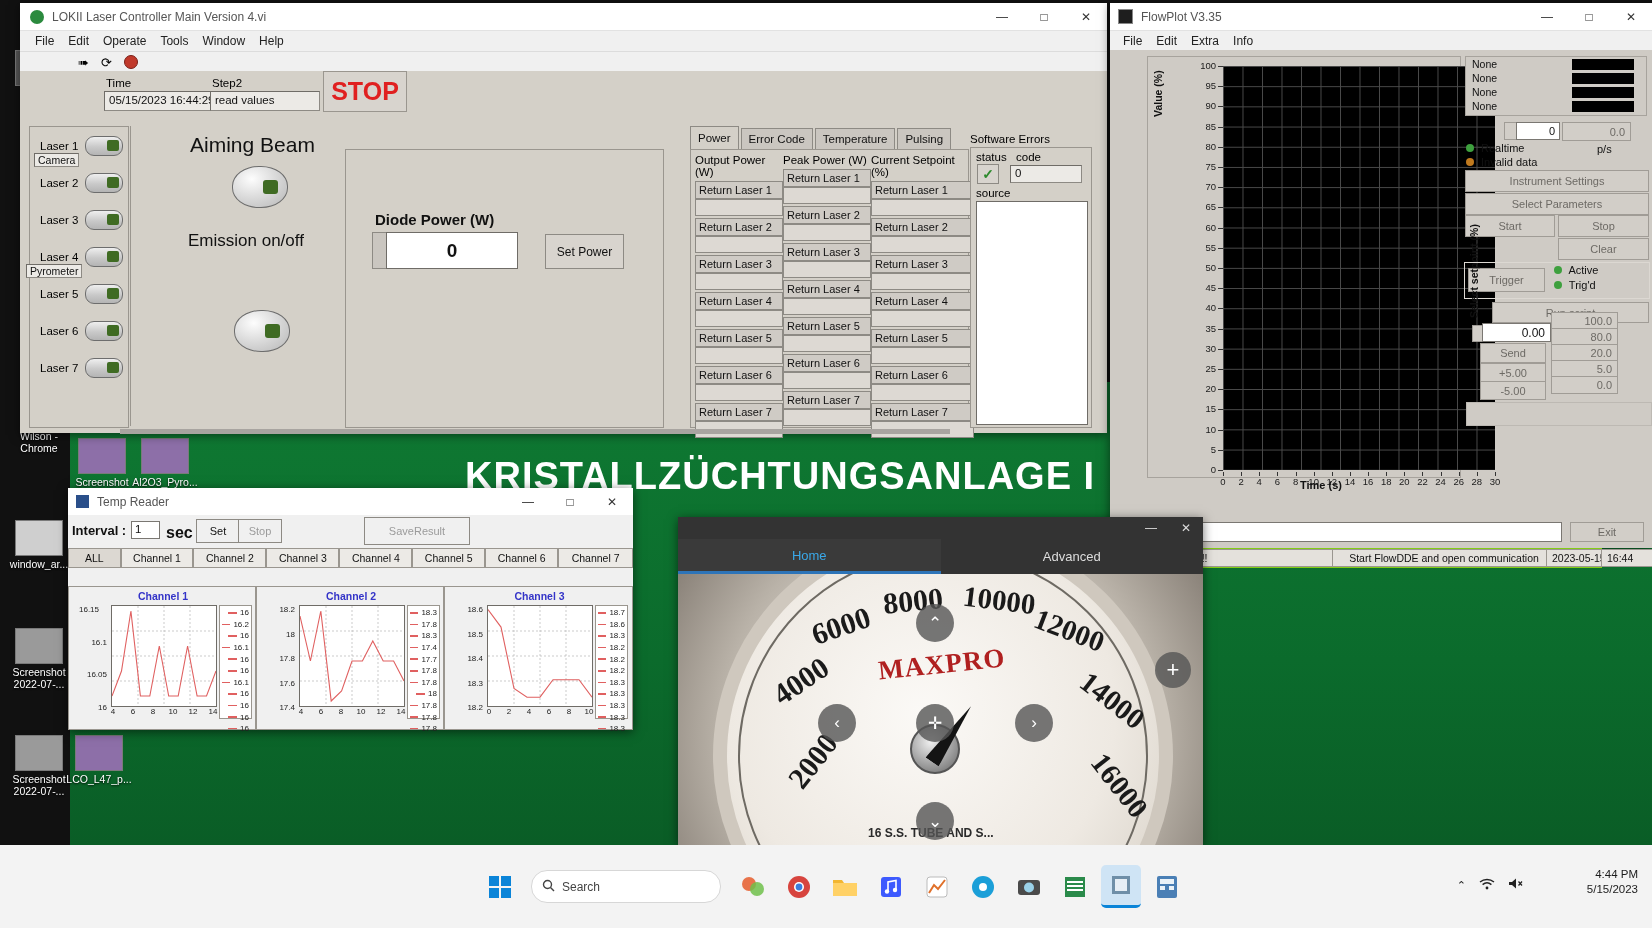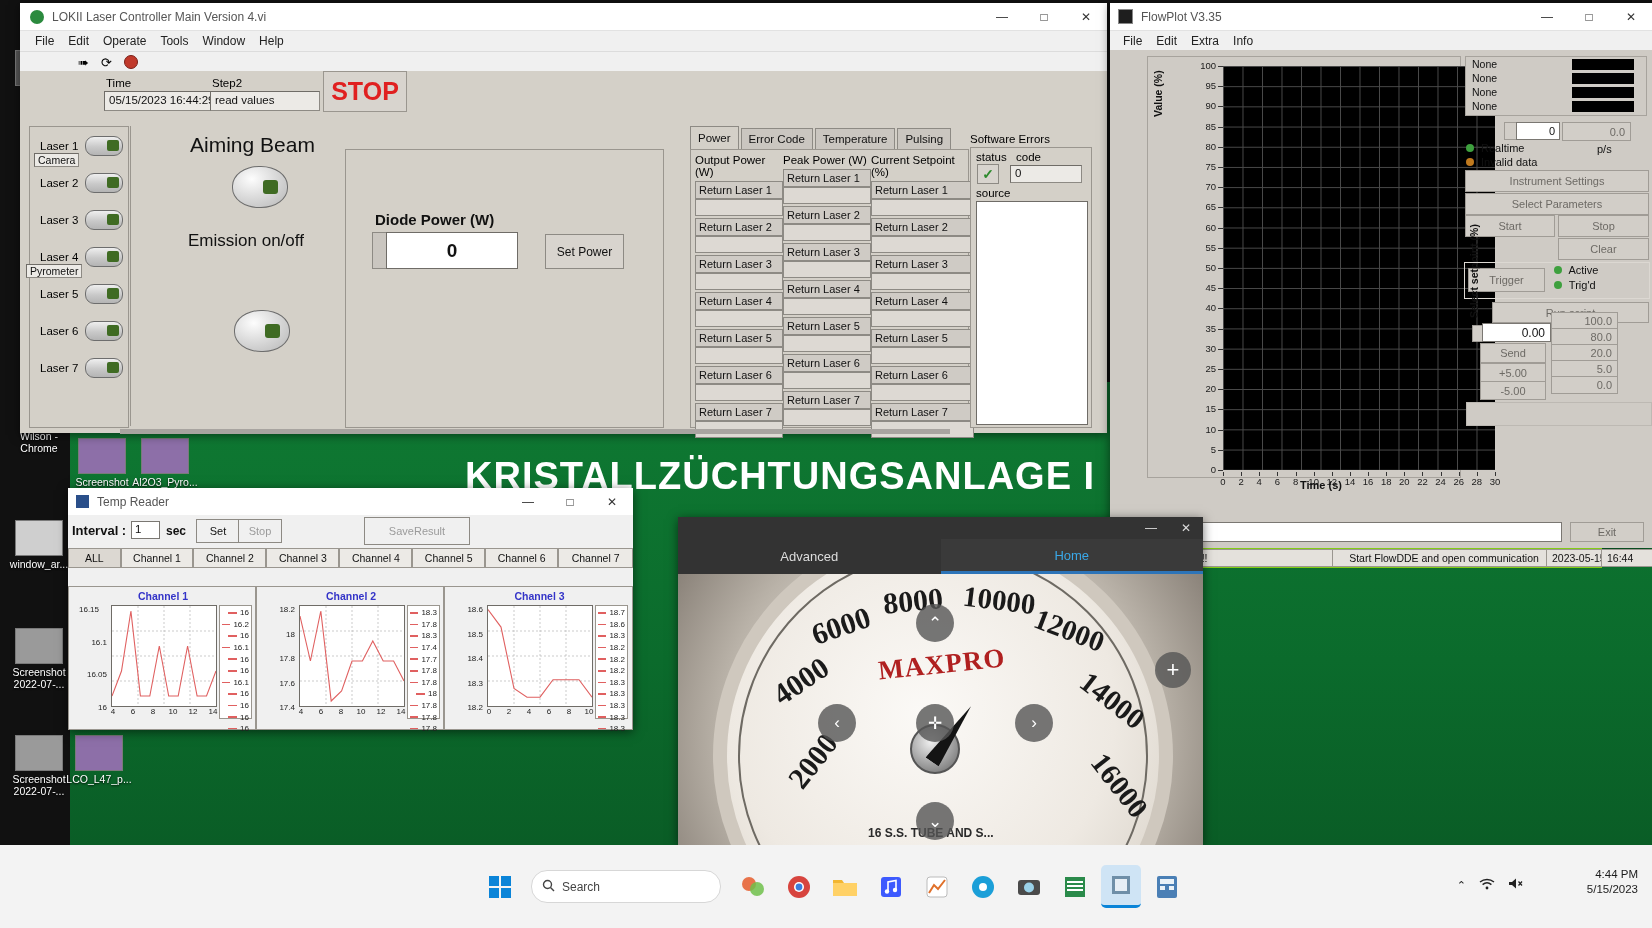--- a/index.html
+++ b/index.html
@@ -547,21 +547,21 @@
     <span class="tname">Temp Reader</span>
     <span class="wbtns">
       <span class="wbtn">—</span>
       <span class="wbtn">□</span>
       <span class="wbtn close">✕</span>
     </span>
   </div>
   <div id="tr-body">
     <div style="position:absolute;left:4px;top:8px;font-size:13px;font-weight:bold;color:#111;">Interval :</div>
     <div style="position:absolute;left:63px;top:6px;width:29px;height:18px;background:#fff;border:1px solid #7a7772;font-size:11.5px;color:#111;padding:1px 3px;box-sizing:border-box;">1</div>
-    <div style="position:absolute;left:98px;top:9px;font-size:12px;font-weight:bold;color:#111;">sec</div>
+    <div style="position:absolute;left:98px;top:9px;font-size:16px;font-weight:bold;color:#111;">sec</div>
     <div class="trbtn" style="position:absolute;left:128px;top:4px;width:42px;height:22px;">Set</div>
     <div class="trbtn dis" style="position:absolute;left:170px;top:4px;width:42px;height:22px;">Stop</div>
     <div class="trbtn dis" style="position:absolute;left:296px;top:2px;width:104px;height:26px;">SaveResult</div>
 
     <div style="position:absolute;left:0px;top:33px;width:565px;height:20px;display:flex;">
       <div class="chtab active" style="width:52px;">ALL</div>
       <div class="chtab" style="width:73px;">Channel 1</div>
       <div class="chtab" style="width:73px;">Channel 2</div>
       <div class="chtab" style="width:73px;">Channel 3</div>
       <div class="chtab" style="width:73px;">Channel 4</div>
@@ -795,22 +795,22 @@
     </div>
   </div>
 </div>
 
 <div id="cam" class="win">
   <div id="cam-top">
     <span style="color:#ddd;padding:0 12px;font-size:12px;">—</span>
     <span style="color:#ddd;padding:0 12px;font-size:12px;">✕</span>
   </div>
   <div id="cam-tabs">
+    <div class="camtab active">Home</div>
     <div class="camtab">Advanced</div>
-    <div class="camtab active">Home</div>
   </div>
   <div id="gauge-wrap">
     <div style="position:absolute;left:35px;top:-48px;width:460px;height:460px;border-radius:50%;border:14px solid #cfc8be;box-sizing:border-box;background:radial-gradient(circle at 45% 40%,#fbf9f6 0%,#eee9e2 55%,#cfc8bd 100%);"></div>
     <div style="position:absolute;left:60px;top:-23px;width:410px;height:410px;border-radius:50%;border:2px solid #6e6a63;box-sizing:border-box;"></div>
     <span class="gnum" style="left:105px;top:170px;font-size:30px;transform:rotate(-52deg);">2000</span>
     <span class="gnum" style="left:93px;top:90px;font-size:30px;transform:rotate(-34deg);">4000</span>
     <span class="gnum" style="left:133px;top:35px;font-size:30px;transform:rotate(-19deg);">6000</span>
     <span class="gnum" style="left:205px;top:10px;font-size:30px;transform:rotate(-6deg);">8000</span>
     <span class="gnum" style="left:285px;top:10px;font-size:29px;transform:rotate(7deg);">10000</span>
     <span class="gnum" style="left:355px;top:40px;font-size:29px;transform:rotate(21deg);">12000</span>

